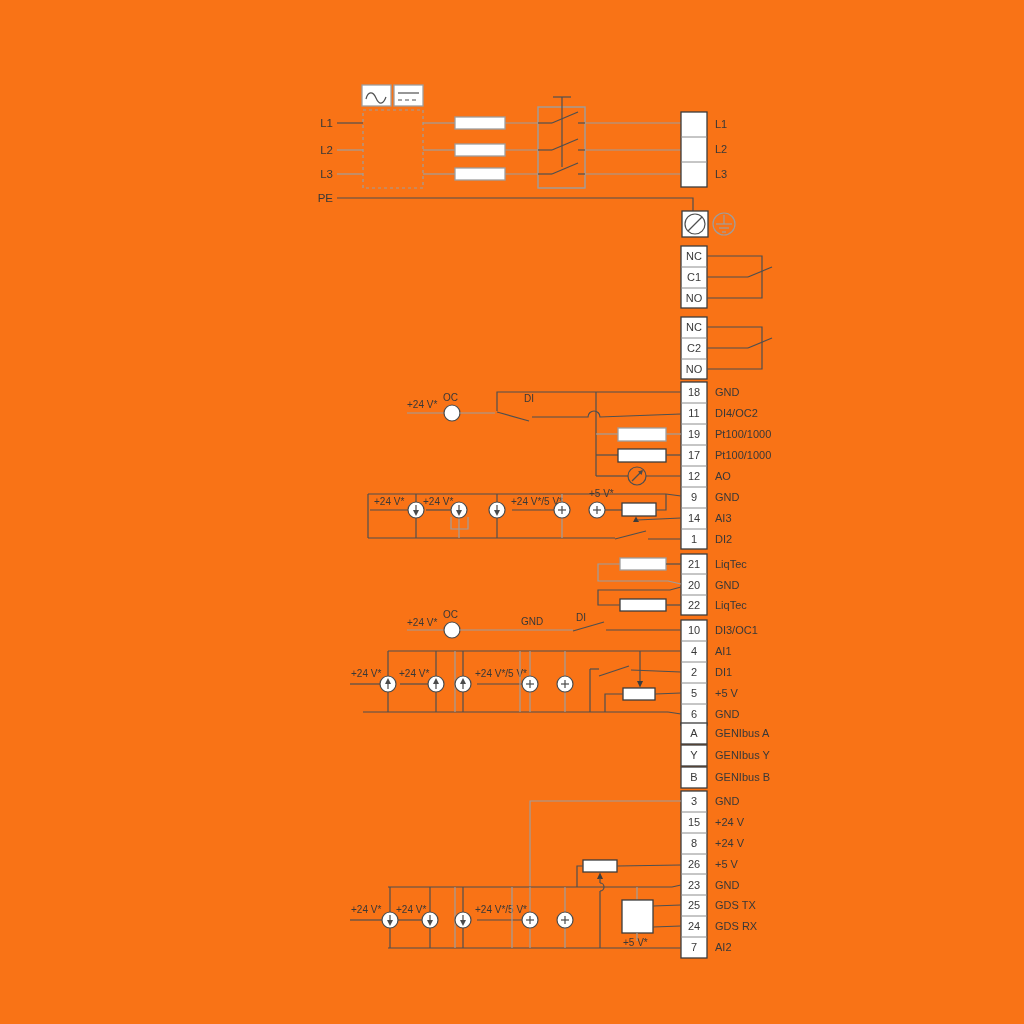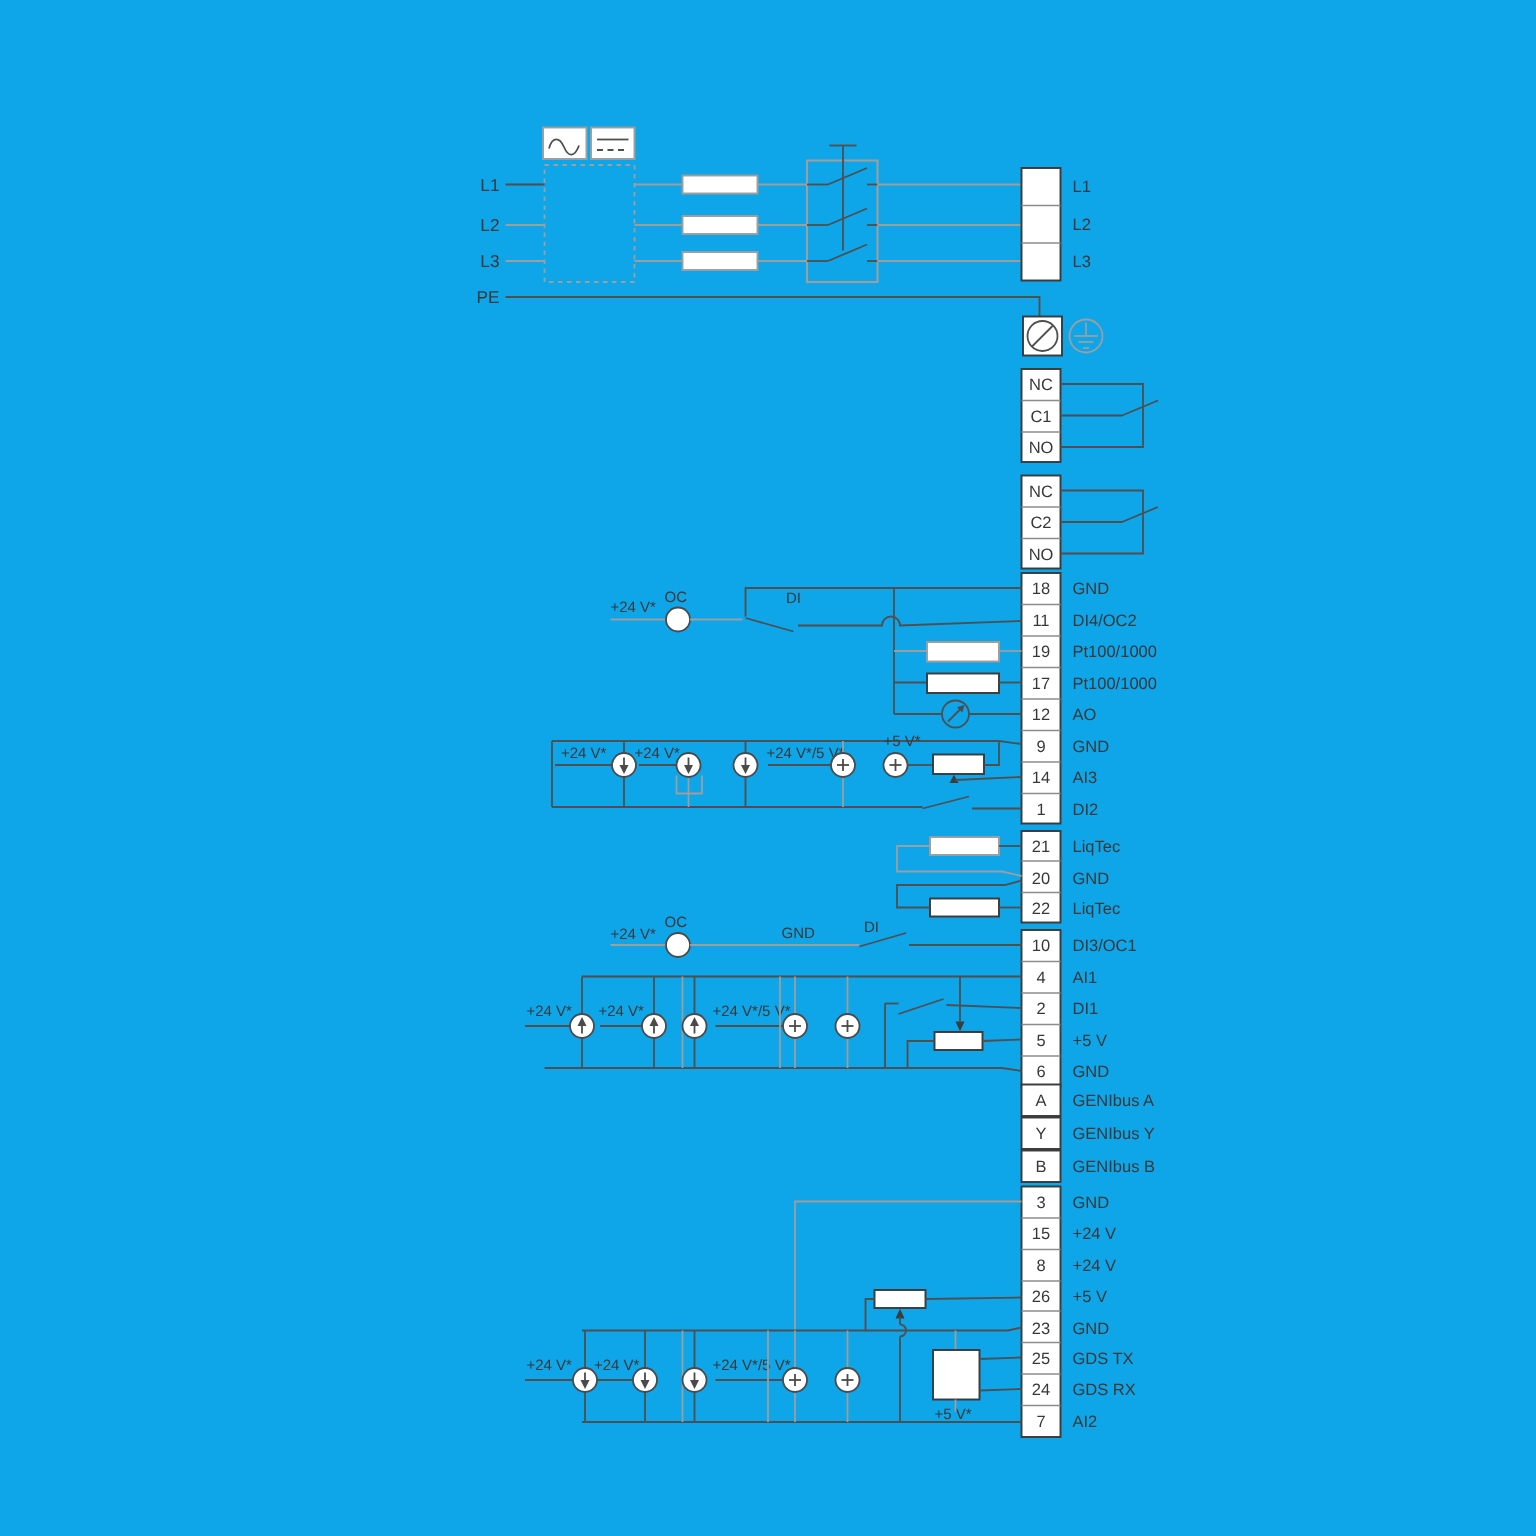--- a/index.html
+++ b/index.html
@@ -1,16 +1,16 @@
 <!DOCTYPE html>
 <html><head>
 <meta charset="utf-8">
 <style>
   html,body{margin:0;padding:0;background:#fff;}
-  #stage{position:relative;width:1024px;height:1024px;background:#0ea5e9;overflow:hidden;
+  #stage{position:relative;width:1024px;height:1024px;background:#f97316;overflow:hidden;
          font-family:"Liberation Sans", sans-serif;}
   svg{position:absolute;left:0;top:0;}
   text{fill:#383838;font-family:"Liberation Sans", sans-serif;}
   .w{stroke:#4f4f4f;stroke-width:1.2;fill:none;}
   .g{stroke:#9e9e9e;stroke-width:1.2;fill:none;}
   .b{fill:#ffffff;stroke:#3c3c3c;stroke-width:1.3;}
   .gb{fill:#ffffff;stroke:#9e9e9e;stroke-width:1.3;}
   .sep{stroke:#8c8c8c;stroke-width:1;}
   .num{font-size:11px;text-anchor:middle;}
   .lbl{font-size:11px;}

